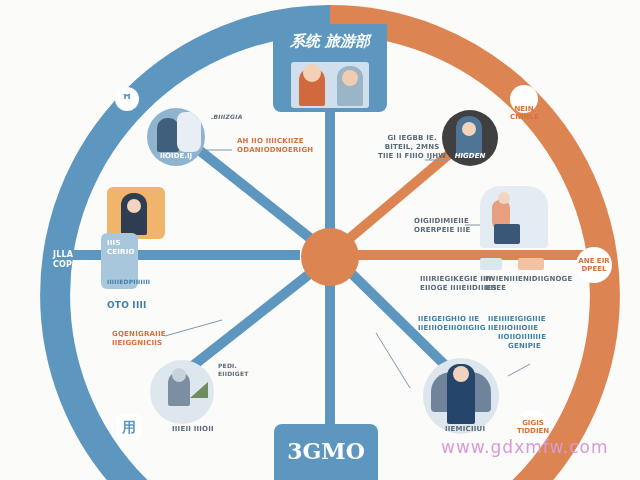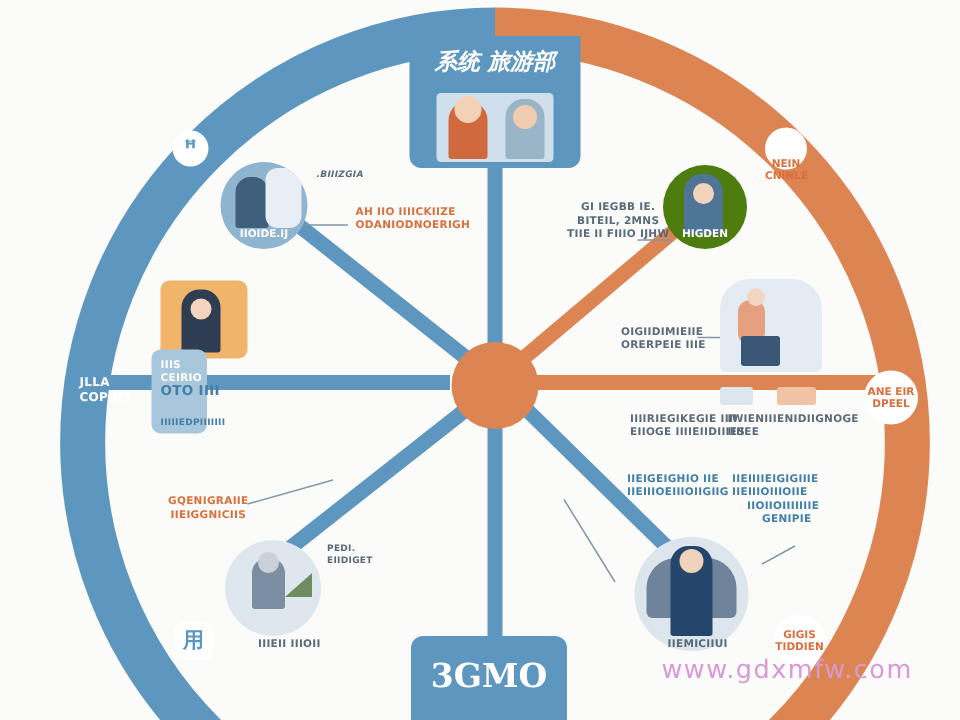--- a/index.html
+++ b/index.html
@@ -92,40 +92,40 @@
   <div class="abs" style="left:10px;top:10px;width:22px;height:34px;background:#3f5f7d;border-radius:10px 10px 2px 2px;"></div>
   <div class="abs" style="left:30px;top:4px;width:24px;height:40px;background:#e8eef3;border-radius:8px;"></div>
   <div class="cap">IIOIDE.IJ</div>
 </div>
 <div class="lbl gray" style="left:211px;top:112px;font-size:6px;font-style:italic;">.BIIIZGIA</div>
 <div class="lbl orange" style="left:237px;top:137px;">
   <div>AH IIO IIIICKIIZE</div>
   <div>ODANIODNOERIGH</div>
 </div>
 
-<div class="node" style="left:442px;top:110px;width:56px;height:56px;background:#4d7c0f;">
+<div class="node" style="left:442px;top:110px;width:56px;height:56px;background:#404040;font-style:italic;">
   <div class="abs" style="left:14px;top:6px;width:26px;height:40px;background:#4e7596;border-radius:12px 12px 2px 2px;"></div>
   <div class="abs" style="left:20px;top:12px;width:14px;height:14px;background:#f2d4bd;border-radius:50%;"></div>
   <div class="cap">HIGDEN</div>
 </div>
 <div class="lbl gray" style="left:378px;top:134px;text-align:center;">
   <div>GI IEGBB IE.</div>
   <div>BITEIL, 2MNS</div>
   <div>TIIE II FIIIO IJHW</div>
 </div>
 
 <div class="card" style="left:107px;top:187px;width:58px;height:52px;background:#f0b46a;">
   <div class="abs" style="left:14px;top:6px;width:26px;height:42px;background:#2e3d52;border-radius:12px 12px 2px 2px;"></div>
   <div class="abs" style="left:20px;top:12px;width:14px;height:14px;background:#f3d4bf;border-radius:50%;"></div>
 </div>
 <div class="card" style="left:101px;top:233px;width:37px;height:56px;background:#a9c7dc;">
   <div class="lbl white" style="left:6px;top:6px;font-size:7px;">
     <div>IIIS</div>
     <div>CEIRIO</div>
-    <div style="font-size:9px;color:#3f7fa8;">OTO IIII</div>
+    <div style="font-size:9px;color:#3f7fa8;margin-top:44px;">OTO IIII</div>
   </div>
   <div class="lbl blue" style="left:6px;top:44px;font-size:6px;">IIIIIEDPIIIIIII</div>
 </div>
 
 <div class="card" style="left:480px;top:186px;width:68px;height:62px;background:#e4ecf3;border-radius:20px 20px 4px 4px;">
   <div class="abs" style="left:12px;top:14px;width:18px;height:30px;background:#e6a080;border-radius:8px;"></div>
   <div class="abs" style="left:18px;top:6px;width:12px;height:12px;background:#f3d6c2;border-radius:50%;"></div>
   <div class="abs" style="left:14px;top:38px;width:26px;height:20px;background:#3a5778;border-radius:2px;"></div>
 </div>
 <div class="lbl gray" style="left:414px;top:217px;">
@@ -147,21 +147,21 @@
 <div class="node" style="left:150px;top:360px;width:64px;height:64px;background:#dfe7ee;">
   <div class="abs" style="left:18px;top:12px;width:22px;height:34px;background:#7c8fa2;border-radius:10px 10px 2px 2px;"></div>
   <div class="abs" style="left:22px;top:8px;width:14px;height:14px;background:#c9d2db;border-radius:50%;"></div>
   <div class="abs" style="left:40px;top:22px;width:18px;height:16px;background:#6e8c5e;clip-path:polygon(0 100%,100% 0,100% 100%);"></div>
 </div>
 <div class="lbl gray" style="left:172px;top:425px;">IIIEII IIIOII</div>
 <div class="lbl gray" style="left:218px;top:362px;font-size:6px;line-height:8px;">
   <div>PEDI.</div>
   <div>EIIDIGET</div>
 </div>
-<div class="lbl orange" style="left:112px;top:330px;text-align:center;">
+<div class="lbl orange" style="left:112px;top:330px;">
   <div>GQENIGRAIIE</div>
   <div>IIEIGGNICIIS</div>
 </div>
 
 <div class="node" style="left:423px;top:358px;width:76px;height:76px;background:#dde5ed;">
   <div class="abs" style="left:8px;top:14px;width:60px;height:40px;background:#6f839a;border-radius:20px 20px 4px 4px;"></div>
   <div class="abs" style="left:24px;top:6px;width:28px;height:60px;background:#26456b;border-radius:12px 12px 2px 2px;"></div>
   <div class="abs" style="left:30px;top:8px;width:16px;height:16px;background:#f1d2bd;border-radius:50%;"></div>
 </div>
 <div class="lbl gray" style="left:445px;top:425px;">IIEMICIIUI</div>

